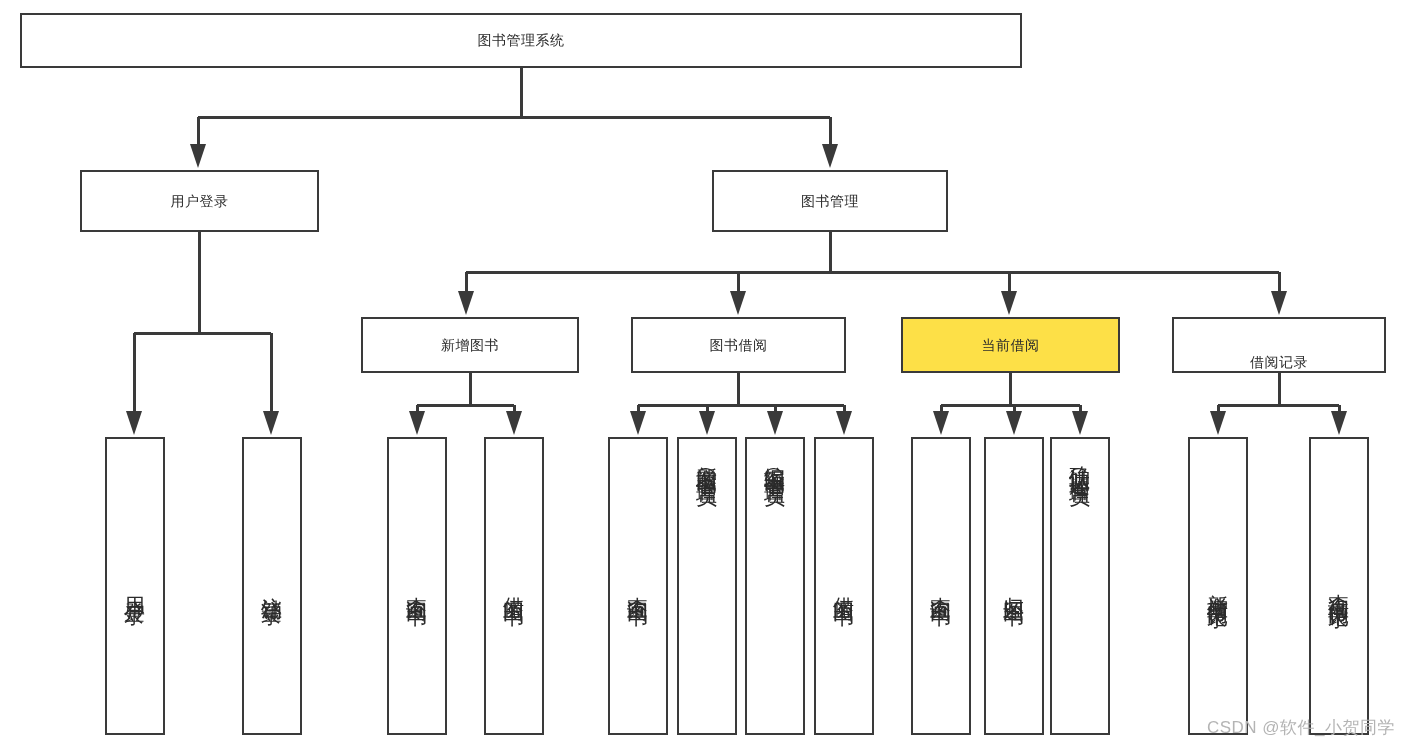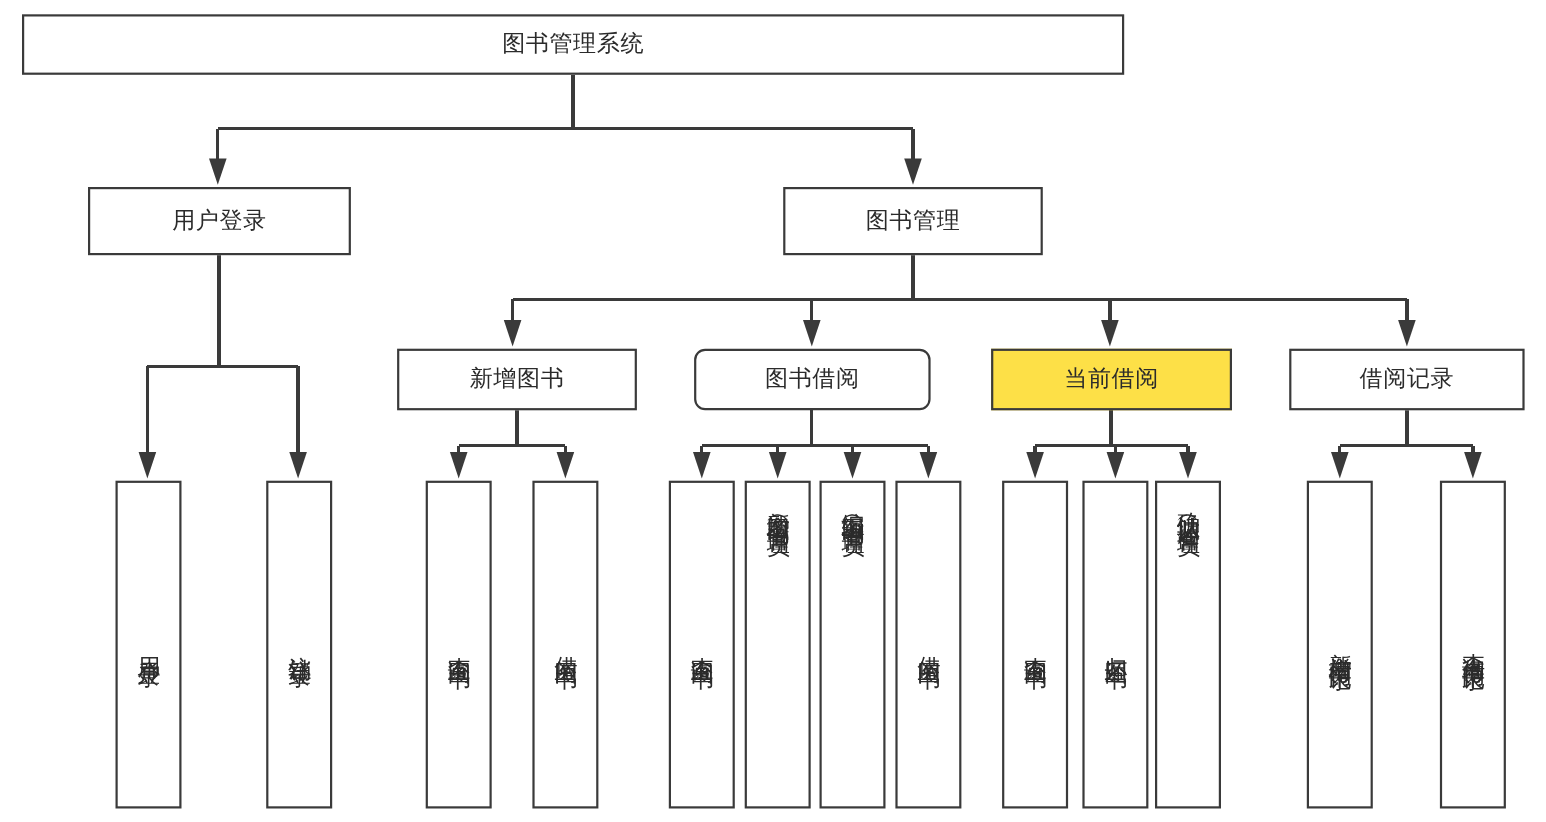--- a/index.html
+++ b/index.html
@@ -35,21 +35,21 @@
     justify-content: center;
     color: #2b2b2b;
   }
   .node-label {
     display: block;
     line-height: 1.18;
     letter-spacing: 0.5px;
     white-space: pre;
   }
   .node.horizontal .node-label {
-    font-size: 21px;
+    font-size: 14px;
     text-align: center;
   }
   .node.vertical {
     align-items: flex-start;
     padding-top: 10px;
   }
   .node.vertical .node-label {
     writing-mode: vertical-rl;
     text-orientation: upright;
     font-size: 21px;
@@ -138,27 +138,27 @@
       </div>
       <div class="node horizontal" style="left: 80px; top: 170px; width: 239px; height: 62px; border-color: rgb(58, 58, 58); background: rgb(255, 255, 255); color: rgb(43, 43, 43);">
         <span class="node-label">用户登录</span>
       </div>
       <div class="node horizontal" style="left: 712px; top: 170px; width: 236px; height: 62px; border-color: rgb(58, 58, 58); background: rgb(255, 255, 255); color: rgb(43, 43, 43);">
         <span class="node-label">图书管理</span>
       </div>
       <div class="node horizontal" style="left: 361px; top: 317px; width: 218px; height: 56px; border-color: rgb(58, 58, 58); background: rgb(255, 255, 255); color: rgb(43, 43, 43);">
         <span class="node-label">新增图书</span>
       </div>
-      <div class="node horizontal" style="left: 631px; top: 317px; width: 215px; height: 56px; border-color: rgb(58, 58, 58); background: rgb(255, 255, 255); color: rgb(43, 43, 43); border-radius: 10px;">
+      <div class="node horizontal" style="left: 631px; top: 317px; width: 215px; height: 56px; border-color: rgb(58, 58, 58); background: rgb(255, 255, 255); color: rgb(43, 43, 43);">
         <span class="node-label">图书借阅</span>
       </div>
       <div class="node horizontal" style="left: 901px; top: 317px; width: 219px; height: 56px; border-color: rgb(58, 58, 58); background: #fde047; color: rgb(43, 43, 43);">
         <span class="node-label">当前借阅</span>
       </div>
-      <div class="node horizontal" style="left: 1172px; top: 317px; width: 214px; height: 56px; border-color: rgb(58, 58, 58); background: rgb(255, 255, 255); color: rgb(43, 43, 43);">
+      <div class="node horizontal" style="left: 1172px; top: 317px; width: 214px; height: 56px; border-color: rgb(58, 58, 58); background: rgb(255, 255, 255); color: rgb(43, 43, 43); align-items: flex-end;">
         <span class="node-label">借阅记录</span>
       </div>
       <div class="node vertical centered" style="left: 105px; top: 437px; width: 60px; height: 298px; border-color: rgb(58, 58, 58); background: rgb(255, 255, 255); color: rgb(43, 43, 43);">
         <span class="node-label">用户登录</span>
       </div>
       <div class="node vertical centered" style="left: 242px; top: 437px; width: 60px; height: 298px; border-color: rgb(58, 58, 58); background: rgb(255, 255, 255); color: rgb(43, 43, 43);">
         <span class="node-label">注销登录</span>
       </div>
       <div class="node vertical centered" style="left: 387px; top: 437px; width: 60px; height: 298px; border-color: rgb(58, 58, 58); background: rgb(255, 255, 255); color: rgb(43, 43, 43);">
         <span class="node-label">查询图书</span>
@@ -188,14 +188,15 @@
         <span class="node-label">确认归还（管理员）</span>
       </div>
       <div class="node vertical centered" style="left: 1188px; top: 437px; width: 60px; height: 298px; border-color: rgb(58, 58, 58); background: rgb(255, 255, 255); color: rgb(43, 43, 43);">
         <span class="node-label">新增借阅记录</span>
       </div>
       <div class="node vertical centered" style="left: 1309px; top: 437px; width: 60px; height: 298px; border-color: rgb(58, 58, 58); background: rgb(255, 255, 255); color: rgb(43, 43, 43);">
         <span class="node-label">查询借阅记录</span>
       </div>
     </div>
 
+  <div id="watermark">CSDN @软件_小贺同学</div>
 
 </div>
 
 </body></html>

